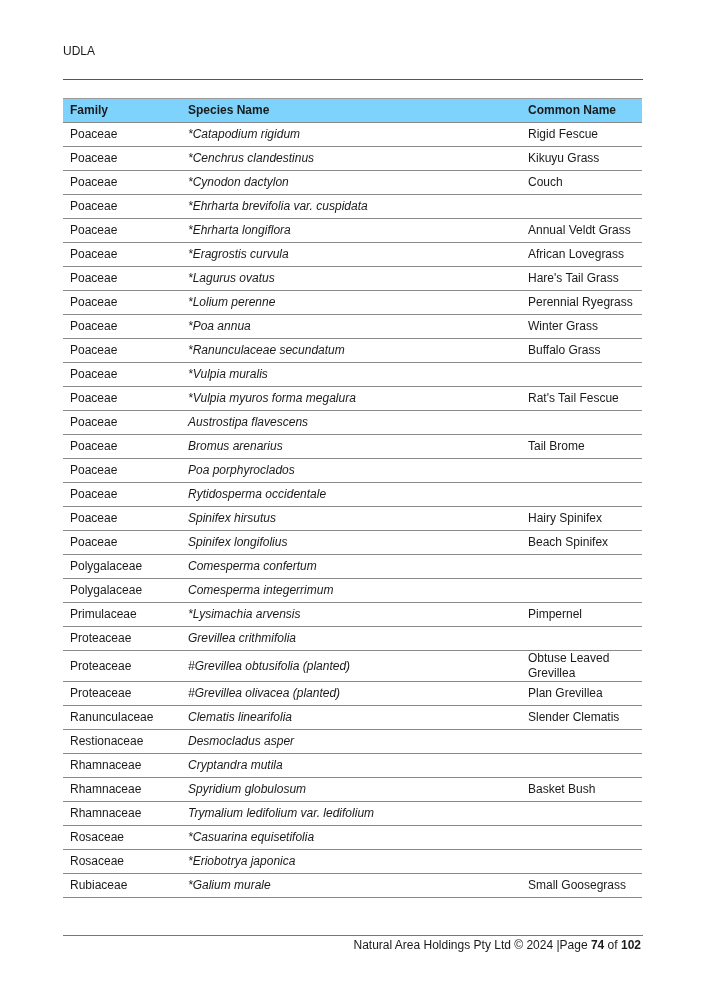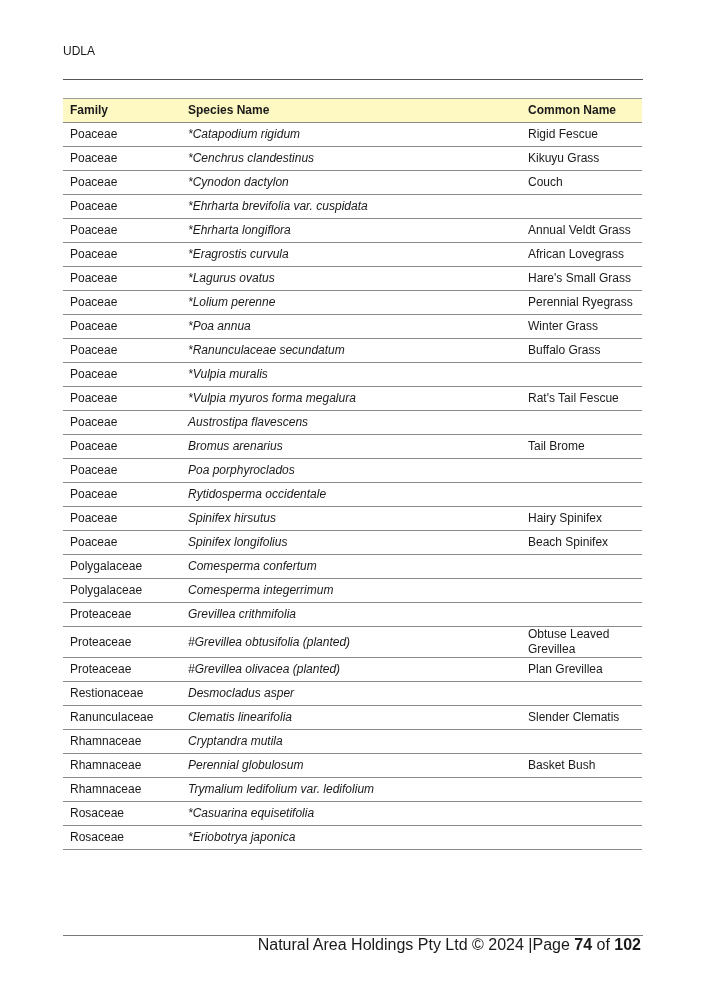--- a/index.html
+++ b/index.html
@@ -42,21 +42,21 @@
     table.species-table th,
     table.species-table td {
       text-align: left;
       padding: 0 0 0 7px;
       vertical-align: middle;
       border-bottom: 1px solid #8a8a8a;
       height: 23px;
       line-height: 15px;
     }
     table.species-table thead tr {
-      background: #fef9c3;
+      background: #7dd3fc;
     }
     table.species-table thead th {
       border-top: 1px solid #9a9a9a;
       border-bottom: 1px solid #8a8a8a;
       font-weight: bold;
       height: 23px;
     }
     col.c-family { width: 118px; }
     col.c-species { width: 340px; }
     col.c-common { width: 121px; }
@@ -65,21 +65,21 @@
       position: absolute;
       left: 63px;
       top: 935px;
       width: 580px;
       border-top: 1px solid #777;
     }
     .footer {
       position: absolute;
       right: 64px;
       top: 937px;
-      font-size: 16px;
+      font-size: 12px;
       line-height: 16px;
       white-space: nowrap;
     }
     .footer b { font-weight: bold; }
   </style>
 </head>
 <body>
 
 <div class="page-header">
   <div>UDLA</div>
@@ -126,21 +126,21 @@
         <td>Annual Veldt Grass</td>
       </tr>
       <tr>
         <td>Poaceae</td>
         <td class="species">*Eragrostis curvula</td>
         <td>African Lovegrass</td>
       </tr>
       <tr>
         <td>Poaceae</td>
         <td class="species">*Lagurus ovatus</td>
-        <td>Hare's Small Grass</td>
+        <td>Hare's Tail Grass</td>
       </tr>
       <tr>
         <td>Poaceae</td>
         <td class="species">*Lolium perenne</td>
         <td>Perennial Ryegrass</td>
       </tr>
       <tr>
         <td>Poaceae</td>
         <td class="species">*Poa annua</td>
         <td>Winter Grass</td>
@@ -192,70 +192,80 @@
       </tr>
       <tr>
         <td>Polygalaceae</td>
         <td class="species">Comesperma confertum</td>
         <td></td>
       </tr>
       <tr>
         <td>Polygalaceae</td>
         <td class="species">Comesperma integerrimum</td>
         <td></td>
+      </tr>
+      <tr>
+        <td>Primulaceae</td>
+        <td class="species">*Lysimachia arvensis</td>
+        <td>Pimpernel</td>
       </tr>
       <tr>
         <td>Proteaceae</td>
         <td class="species">Grevillea crithmifolia</td>
         <td></td>
       </tr>
       <tr>
         <td>Proteaceae</td>
         <td class="species">#Grevillea obtusifolia (planted)</td>
         <td>Obtuse Leaved Grevillea</td>
       </tr>
       <tr>
         <td>Proteaceae</td>
         <td class="species">#Grevillea olivacea (planted)</td>
         <td>Plan Grevillea</td>
       </tr>
       <tr>
-        <td>Restionaceae</td>
-        <td class="species">Desmocladus asper</td>
-        <td></td>
-      </tr>
-      <tr>
         <td>Ranunculaceae</td>
         <td class="species">Clematis linearifolia</td>
         <td>Slender Clematis</td>
       </tr>
       <tr>
+        <td>Restionaceae</td>
+        <td class="species">Desmocladus asper</td>
+        <td></td>
+      </tr>
+      <tr>
         <td>Rhamnaceae</td>
         <td class="species">Cryptandra mutila</td>
         <td></td>
       </tr>
       <tr>
         <td>Rhamnaceae</td>
-        <td class="species">Perennial globulosum</td>
+        <td class="species">Spyridium globulosum</td>
         <td>Basket Bush</td>
       </tr>
       <tr>
         <td>Rhamnaceae</td>
         <td class="species">Trymalium ledifolium var. ledifolium</td>
         <td></td>
       </tr>
       <tr>
         <td>Rosaceae</td>
         <td class="species">*Casuarina equisetifolia</td>
         <td></td>
       </tr>
       <tr>
         <td>Rosaceae</td>
         <td class="species">*Eriobotrya japonica</td>
         <td></td>
+      </tr>
+      <tr>
+        <td>Rubiaceae</td>
+        <td class="species">*Galium murale</td>
+        <td>Small Goosegrass</td>
       </tr>
     </tbody>
 </table>
 
 <div class="footer-rule"></div>
 <div class="footer">
   <span>Natural Area Holdings Pty Ltd © 2024 |Page </span><b>74</b><span> of </span><b>102</b>
 </div>
 
 </body></html>

